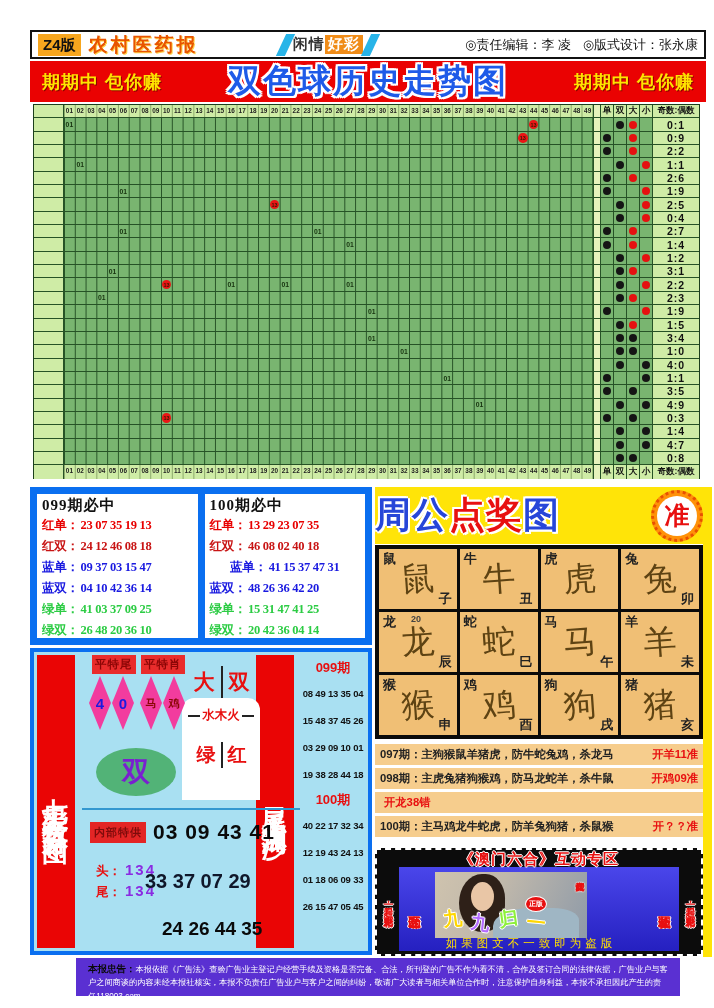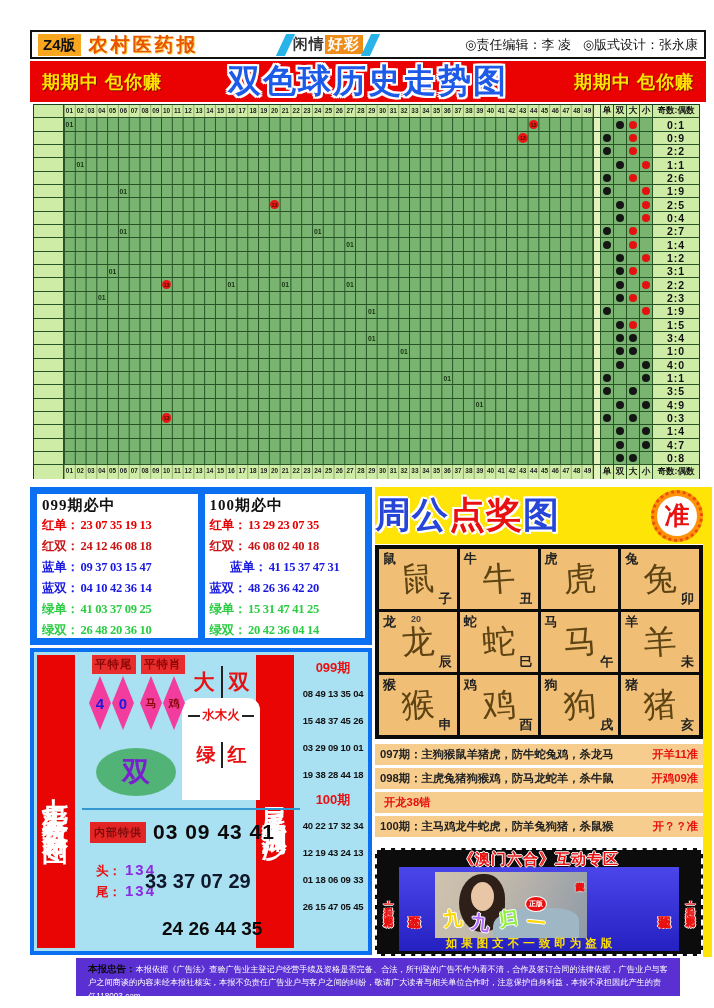--- a/index.html
+++ b/index.html
@@ -106,21 +106,21 @@
 .minn{position:absolute;top:22px;height:68px;width:18px;writing-mode:vertical-rl;text-orientation:upright;font-size:12.5px;font-weight:900;color:#e81010;display:flex;align-items:center;justify-content:center;text-shadow:-1px 0 #fff,1px 0 #fff;}
 .photo{position:absolute;left:58px;top:22px;width:152px;height:66px;background:linear-gradient(115deg,#cfc3ae 0%,#c0b8ab 40%,#8e9aa8 100%);overflow:hidden;}
 .hair{position:absolute;left:24px;top:2px;width:46px;height:58px;background:#2e2018;border-radius:50% 42% 46% 50%;}
 .face{position:absolute;left:36px;top:10px;width:23px;height:29px;background:#e9c6a6;border-radius:50%;}
 .shoulder{position:absolute;left:58px;top:36px;width:86px;height:40px;background:#9fb6c4;border-radius:45% 30% 0 0;}
 .phText{position:absolute;left:8px;bottom:6px;display:flex;gap:9px;}
 .phText span{font-size:19px;font-weight:900;text-shadow:-1px 0 #fff,1px 0 #fff,0 1px #fff,0 -1px #fff;transform:rotate(-8deg);font-family:"Liberation Serif","DejaVu Serif",serif;}
 .phText span:nth-child(even){transform:rotate(6deg) translateY(4px);}
 .zb{position:absolute;right:40px;top:24px;background:#e81010;color:#fff;font-size:7px;font-weight:bold;border:1px solid #fff;border-radius:50%;padding:2px 3px;}
 .phSide{position:absolute;right:1px;top:3px;writing-mode:vertical-rl;text-orientation:upright;font-size:9px;font-weight:900;color:#e81010;text-shadow:0 0 2px #fff;}
-.mbottom{position:absolute;left:0;right:16px;bottom:3px;text-align:center;font-size:11.5px;font-weight:700;color:#ffe000;letter-spacing:4px;white-space:nowrap;}
+.mbottom{position:absolute;left:0;right:16px;bottom:3px;text-align:center;font-size:11.5px;font-weight:400;color:#ffe000;letter-spacing:4px;white-space:nowrap;}
 
 
 .notice{position:absolute;left:76px;top:958px;width:604px;height:38px;background:#5a30d2;color:#fff;font-size:8.2px;line-height:1.62;padding:3px 12px;}
 .notice b{color:#0a0a0a;font-size:9.5px;}
 .ystrip{position:absolute;left:703px;top:487px;width:9px;height:470px;background:#ffe408;}
 </style>
 </head>
 <body>
 
 <div class="page">

